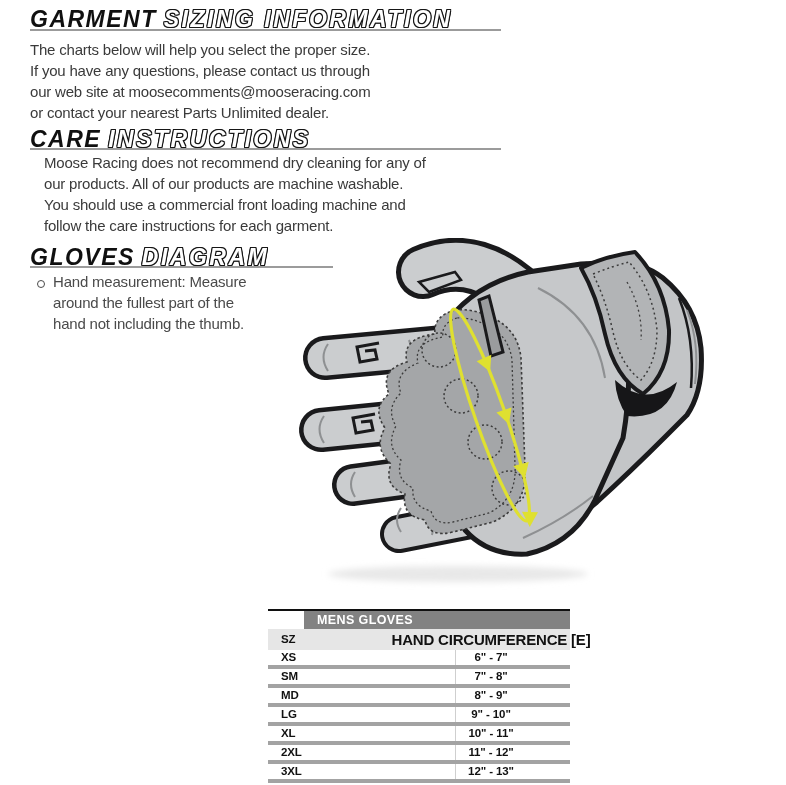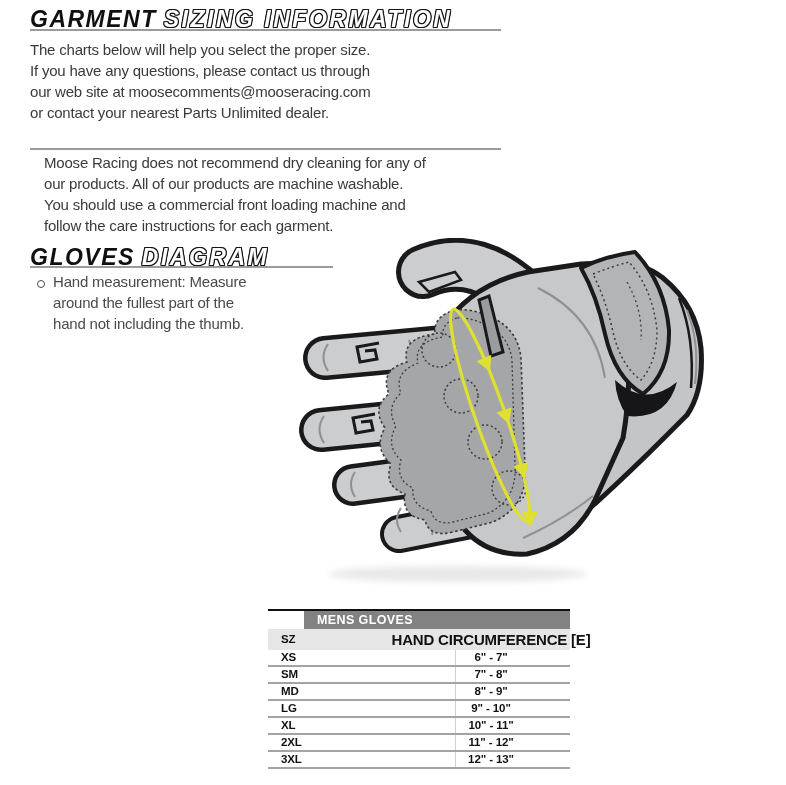--- a/index.html
+++ b/index.html
@@ -42,21 +42,21 @@
   .tbl-subheader .col-sz{padding-left:13px;}
   .tbl-subheader .col-circ{
     position:absolute;top:0;left:223px;transform:translateX(-50%);
     white-space:nowrap;font-size:15px;letter-spacing:-0.2px;
   }
   .tbl-rows{position:relative;}
   .tbl-rows::before{
     content:"";position:absolute;left:187px;top:0;bottom:0;width:1px;background:#cfcfcf;
   }
   .tbl-row{
-    position:relative;height:15px;line-height:15px;border-bottom:2px solid #a3a3a3;
+    position:relative;height:15px;line-height:15px;border-bottom:4px solid #a3a3a3;
     font-weight:700;font-size:11.5px;color:#111;display:flex;
   }
   .tbl-row .cell-size{width:174px;padding-left:13px;}
   .tbl-row .cell-range{
     position:absolute;left:223px;transform:translateX(-50%);white-space:nowrap;
   }
   
   #glove-wrap{position:absolute;left:283px;top:238px;width:430px;height:365px;}
 </style>
 </head>
@@ -64,20 +64,21 @@
 
 <div id="page">
 
   <h2 class="sec-title" style="left:30px;top:6px;"><span>GARMENT</span><span class="outline-word">SIZING INFORMATION</span></h2>
   <div class="sec-underline" style="left:30px;top:29px;width:471px;"></div>
   <p class="body-text" style="left:30px;top:39px;width:420px;">The charts below will help you select the proper size.
 If you have any questions, please contact us through
 our web site at moosecomments@mooseracing.com
 or contact your nearest Parts Unlimited dealer.</p>
 
+  <h2 class="sec-title" style="left:30px;top:126px;"><span>CARE</span><span class="outline-word">INSTRUCTIONS</span></h2>
   <div class="sec-underline" style="left:30px;top:148px;width:471px;"></div>
   <p class="body-text" style="left:44px;top:152px;width:420px;">Moose Racing does not recommend dry cleaning for any of
 our products. All of our products are machine washable.
 You should use a commercial front loading machine and
 follow the care instructions for each garment.</p>
 
   <h2 class="sec-title" style="left:30px;top:244px;"><span>GLOVES</span><span class="outline-word">DIAGRAM</span></h2>
   <div class="sec-underline" style="left:30px;top:266px;width:303px;"></div>
   <span class="bullet-ring" style="left:37px;top:280px;"></span>
   <p class="body-text" style="left:53px;top:271px;width:280px;color:#4a4a4a;">Hand measurement: Measure

